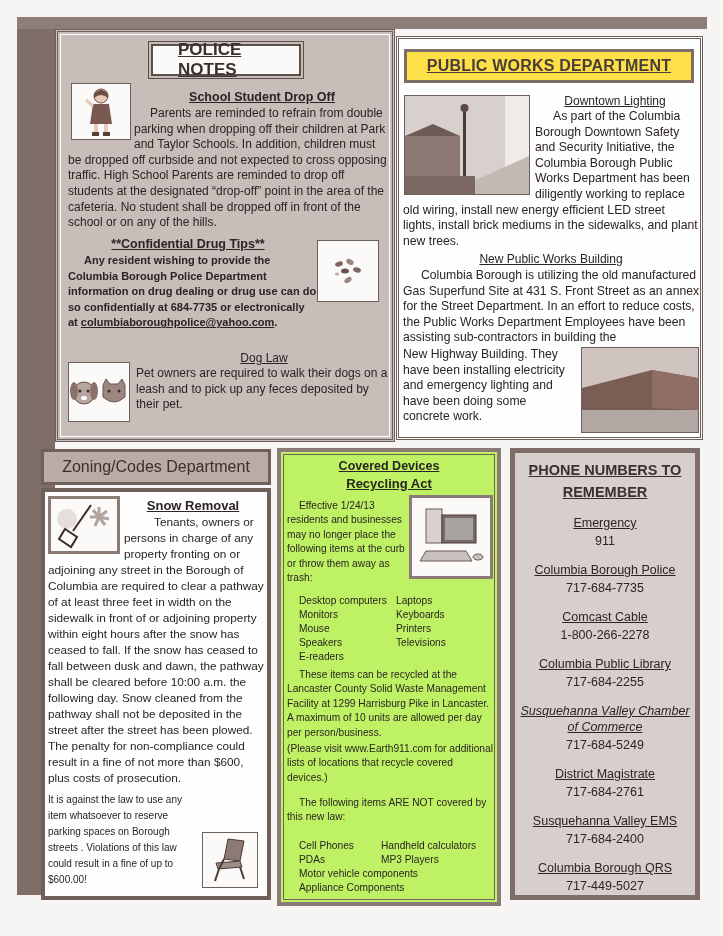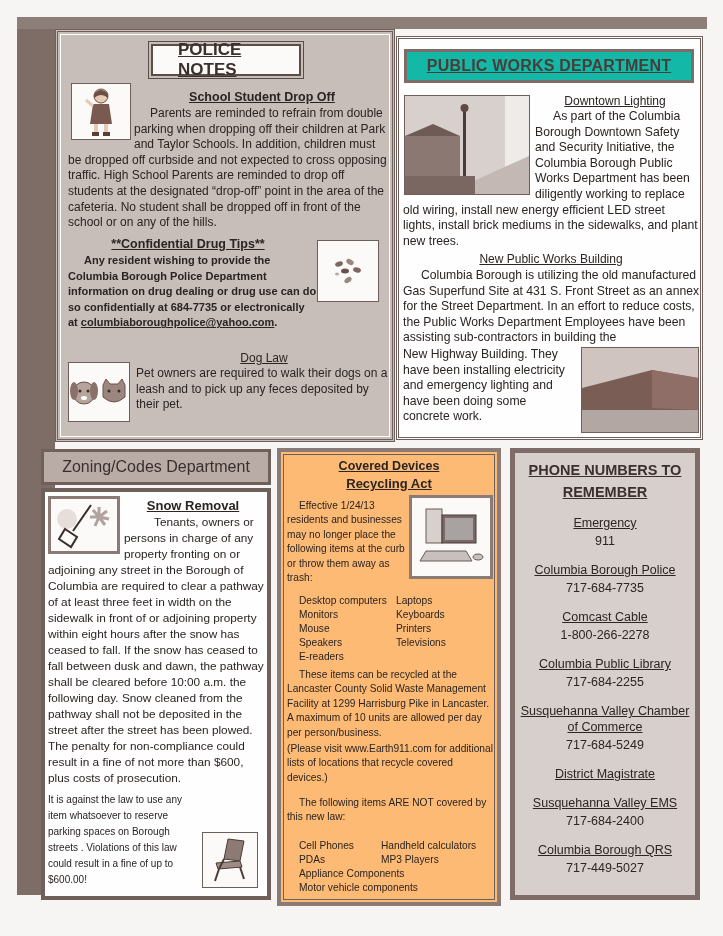--- a/index.html
+++ b/index.html
@@ -38,41 +38,41 @@
   .ul-plain { text-decoration: underline; font-size: 12px; text-align: center; display:block; }
 
   
   .pw {
     left: 396px; top: 36px; width: 307px; height: 404px;
     background: #fefefe;
     border: 3px double #6e5f5a;
   }
   .pw-title-box {
     position: absolute; left: 5px; top: 10px; width: 290px; height: 34px;
-    background: #14b8a6; border: 3px solid #7d6c67;
+    background: #fde047; border: 3px solid #7d6c67;
     display:flex; align-items:center; justify-content:center;
   }
   .pw-title { font-weight: bold; font-size: 16px; text-decoration: underline; color: #4a3d39; letter-spacing: 0.2px; }
 
   
   .zoning-head {
     left: 41px; top: 449px; width: 230px; height: 36px;
     background: #b9aca7; border: 3px solid #6f605b;
     display:flex; align-items:center; justify-content:center;
   }
   .zoning-title { font-size: 16px; color: #3a2f2c; }
   .zoning {
     left: 41px; top: 488px; width: 230px; height: 412px;
     background: #fefefe; border: 4px solid #6f605b;
   }
 
   
   .recycle {
     left: 277px; top: 448px; width: 224px; height: 458px;
-    background: #fdba74; border: 4px solid #8a7b76;
+    background: #bef264; border: 4px solid #8a7b76;
     outline: 1px solid #6f605b; outline-offset: -7px;
   }
 
   
   .phones {
     left: 510px; top: 448px; width: 190px; height: 452px;
     background: #d6cfcc; border: 5px solid #7d6c67;
     text-align: center;
   }
   .phones-title { font-weight: bold; font-size: 14.5px; text-decoration: underline; color: #3b302d; line-height: 22px; margin-top: 6px; }
@@ -273,22 +273,22 @@
     <div style="flex:0 0 82px;">
       <div>Cell Phones</div>
       <div>PDAs</div>
     </div>
     <div>
       <div>Handheld calculators</div>
       <div>MP3 Players</div>
     </div>
   </div>
   <div class="abs" style="left:18px;top:415px;width:195px;font-size:10.2px;line-height:14px;">
+    <div>Motor vehicle components</div>
     <div>Appliance Components</div>
-    <div>Motor vehicle components</div>
   </div>
 </section>
 
 <section class="abs phones">
   <div class="phones-title">PHONE NUMBERS TO REMEMBER</div>
   <div class="ph-entry" style="margin-top:12px;">
     <span class="ph-name">Emergency</span>
     <span class="ph-num">911</span>
   </div>
   <div class="ph-entry">
@@ -297,25 +297,26 @@
   </div>
   <div class="ph-entry">
     <span class="ph-name">Comcast Cable</span>
     <span class="ph-num">1-800-266-2278</span>
   </div>
   <div class="ph-entry">
     <span class="ph-name">Columbia Public Library</span>
     <span class="ph-num">717-684-2255</span>
   </div>
   <div class="ph-entry">
-    <span class="ph-name" style="padding:0 2px;">Susquehanna Valley Chamber of Commerce</span>
+    <span class="ph-name" style="padding:0 2px;font-style:italic;">Susquehanna Valley Chamber of Commerce</span>
     <span class="ph-num">717-684-5249</span>
   </div>
   <div class="ph-entry">
     <span class="ph-name">District Magistrate</span>
+    <span class="ph-num">717-684-2761</span>
   </div>
   <div class="ph-entry">
     <span class="ph-name">Susquehanna Valley EMS</span>
     <span class="ph-num">717-684-2400</span>
   </div>
   <div class="ph-entry">
     <span class="ph-name">Columbia Borough QRS</span>
     <span class="ph-num">717-449-5027</span>
   </div>
 </section>

